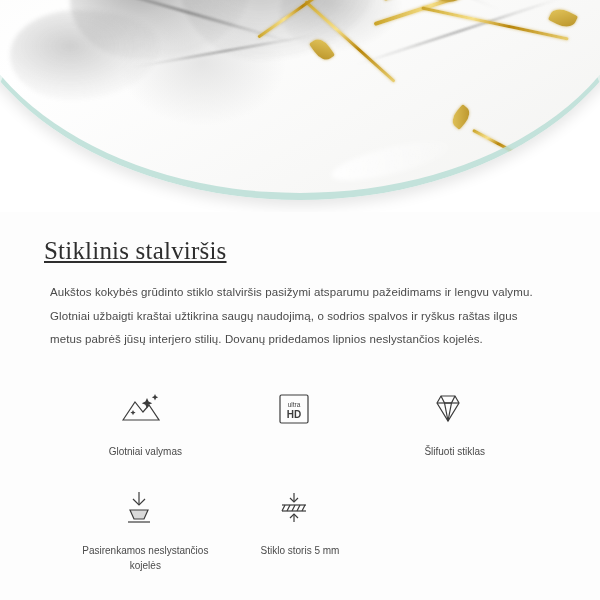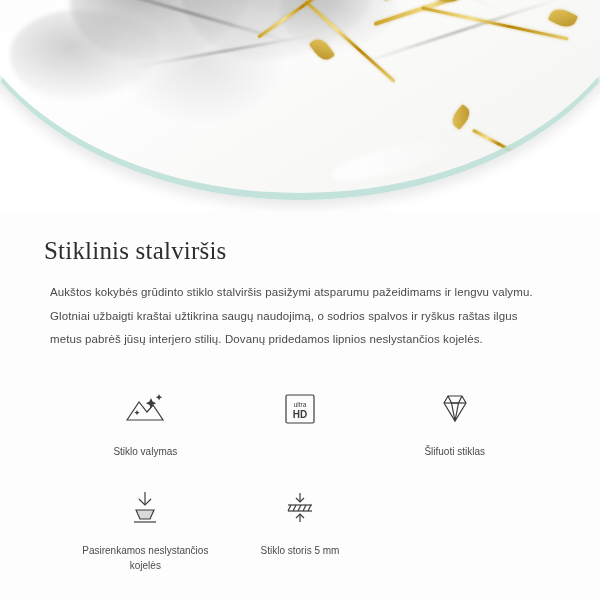--- a/index.html
+++ b/index.html
@@ -106,20 +106,21 @@
     padding: 22px 44px 0 44px;
   }
   h1.title {
     font-family: "Liberation Serif", serif;
     font-weight: 400;
     color: #2e2e2e;
     font-size: 25px;
     line-height: 1.32;
     margin: 0 0 14px 0;
     letter-spacing: 0.2px;
+    text-decoration: underline;
   }
   h1.title .line2 { display: block; }
 
   p.body-text {
     margin: 6px;
     color: #4a4a4a;
     font-size: 11.5px;
     line-height: 2.05;
     letter-spacing: 0.1px;
     max-width: 520px;
@@ -137,21 +138,21 @@
     display: flex;
     flex-direction: column;
     align-items: center;
     text-align: center;
   }
   .feature-icon {
     width: 52px;
     height: 46px;
     display: flex;
     align-items: center;
-    justify-content: center;
+    justify-content: flex-start;
     margin-bottom: 12px;
   }
   .feature-label {
     font-size: 10px;
     color: #4a4a4a;
     line-height: 1.5;
     max-width: 130px;
   }
   svg { display: block; }
 </style>
@@ -203,21 +204,21 @@
 
       <div class="feature">
         <div class="feature-icon">
           <svg width="44" height="38" viewBox="0 0 44 38" fill="none" stroke="#3c3c3c" stroke-width="1.2">
             <path d="M4 30 L16 12 L24 22 L30 15 L40 30 Z"></path>
             <path d="M28 8 l1.6 3.6 3.6 1.6 -3.6 1.6 -1.6 3.6 -1.6 -3.6 -3.6 -1.6 3.6 -1.6 Z" fill="#3c3c3c" stroke="none"></path>
             <path d="M36 4 l1 2.2 2.2 1 -2.2 1 -1 2.2 -1 -2.2 -2.2 -1 2.2 -1 Z" fill="#3c3c3c" stroke="none"></path>
             <path d="M14 20 l.8 1.8 1.8 .8 -1.8 .8 -.8 1.8 -.8 -1.8 -1.8 -.8 1.8 -.8 Z" fill="#3c3c3c" stroke="none"></path>
           </svg>
         </div>
-        <div class="feature-label">Stiklo valymas</div>
+        <div class="feature-label">Glotniai valymas</div>
       </div>
 
       <div class="feature">
         <div class="feature-icon">
           <svg width="40" height="40" viewBox="0 0 40 40" fill="none" stroke="#3c3c3c" stroke-width="1.2">
             <rect x="6" y="6" width="28" height="28" rx="1.5"></rect>
             <text x="20" y="18" font-family="Liberation Sans, sans-serif" font-size="6.5" fill="#3c3c3c" stroke="none" text-anchor="middle">ultra</text>
             <text x="20" y="28.5" font-family="Liberation Sans, sans-serif" font-size="10" font-weight="bold" fill="#3c3c3c" stroke="none" text-anchor="middle">HD</text>
             <path d="M2 3 v-3 h3 M38 3 v-3 h-3" stroke="none"></path>
           </svg>

